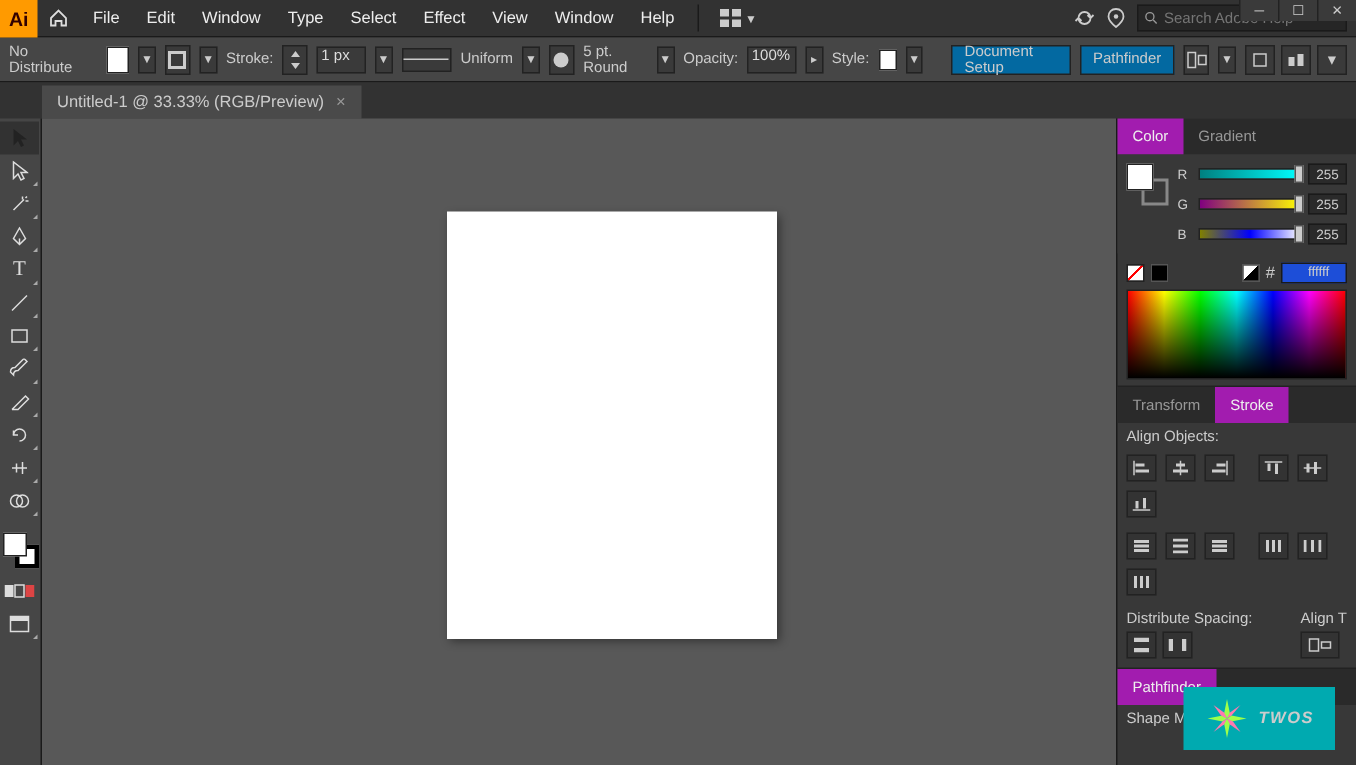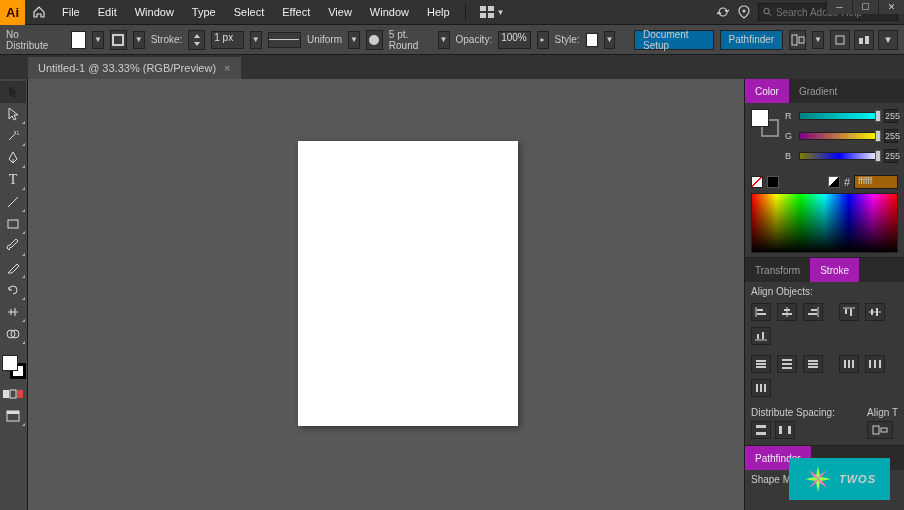--- a/index.html
+++ b/index.html
@@ -49,24 +49,24 @@
 .color-swatches{width:28px;height:28px;position:relative}
 .color-swatches .cs-fill{position:absolute;top:0;left:0;width:18px;height:18px;background:#fff;border:1px solid #222}
 .color-swatches .cs-stroke{position:absolute;bottom:0;right:0;width:18px;height:18px;background:#383838;border:2px solid #888;box-sizing:border-box}
 .sliders{flex:1;display:flex;flex-direction:column;gap:6px}
 .slider-row{display:flex;align-items:center;gap:4px}
 .slider-label{width:10px;font-size:9px;color:#ccc}
 .slider-track{flex:1;height:8px;position:relative;border:1px solid #222}
 .slider-r{background:linear-gradient(to right,#008080,#0ff)}
 .slider-g{background:linear-gradient(to right,#800080,#ff0)}
 .slider-b{background:linear-gradient(to right,#808000,#00f,#fff)}
-.slider-val{width:14px;height:14px;background:#2a2a2a;border:1px solid #1a1a1a;text-align:center;font-size:9px;line-height:12px}
+.slider-val{width:26px;height:14px;background:#2a2a2a;border:1px solid #1a1a1a;text-align:center;font-size:9px;line-height:12px}
 .slider-thumb{position:absolute;right:-2px;top:-3px;width:6px;height:12px;background:#ccc;border:1px solid #555}
 .hex-row{display:flex;align-items:center;gap:4px;margin-top:6px;padding:0 6px}
-.hex-input{width:44px;height:14px;background:#a16207;border:1px solid #1a1a1a;font-size:9px;padding:0 3px}
+.hex-input{width:44px;height:14px;background:#1d4ed8;border:1px solid #1a1a1a;font-size:9px;padding:0 17px}
 .spectrum{height:60px;margin:4px 6px;background:linear-gradient(to bottom,transparent,#000),linear-gradient(to right,red,#ff0,#0f0,#0ff,#00f,#f0f,red);border:1px solid #222}
 .none-sw{width:12px;height:12px;background:linear-gradient(135deg,#fff 45%,red 45%,red 55%,#fff 55%);border:1px solid #222}
 .black-sw{width:12px;height:12px;background:#000;border:1px solid #555}
 .bw-sw{width:12px;height:12px;background:linear-gradient(135deg,#fff 50%,#000 50%);border:1px solid #555}
 .panel-section{border-top:1px solid #222}
 .section-title{font-size:10px;color:#ccc;padding:4px 6px}
 .align-grid{display:flex;flex-wrap:wrap;gap:6px;padding:2px 6px 8px}
 .align-btn{width:20px;height:18px;background:#333;border:1px solid #222;display:flex;align-items:center;justify-content:center}
 .twos-badge{position:absolute;bottom:10px;right:14px;background:#00aab0;color:#fff;font-weight:900;font-size:30px;font-style:italic;padding:6px 14px;display:flex;align-items:center;gap:6px;font-family:Arial Black,sans-serif;letter-spacing:1px}
 .twos-burst{width:30px;height:30px;position:relative}

